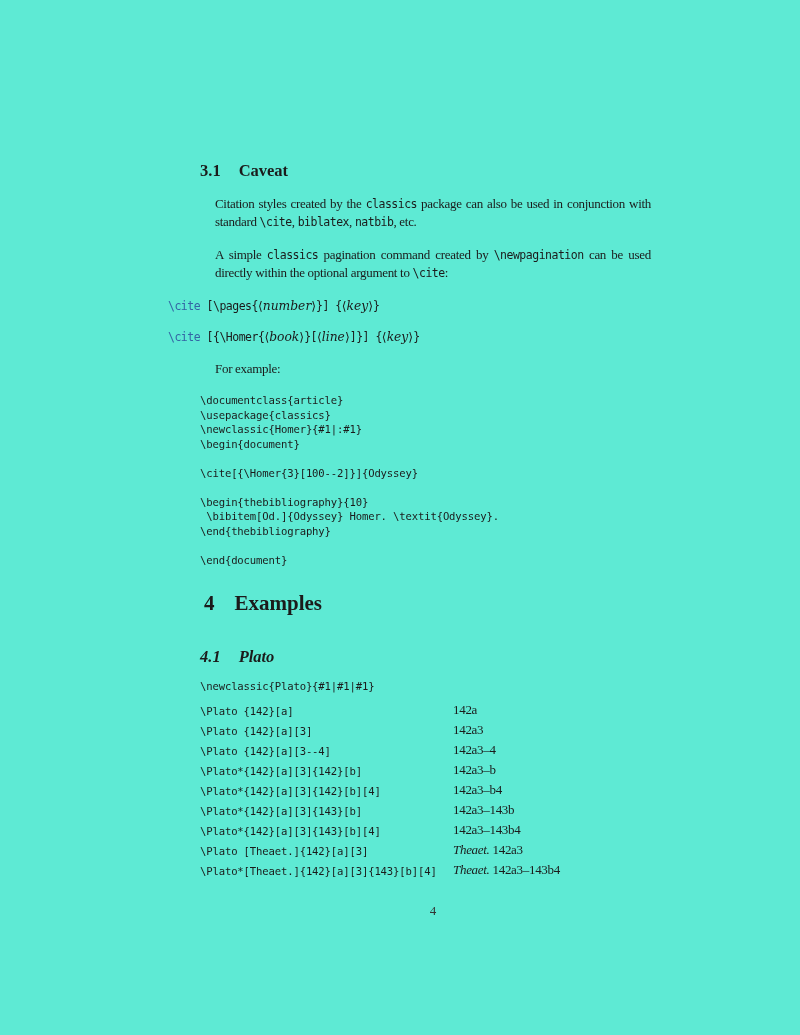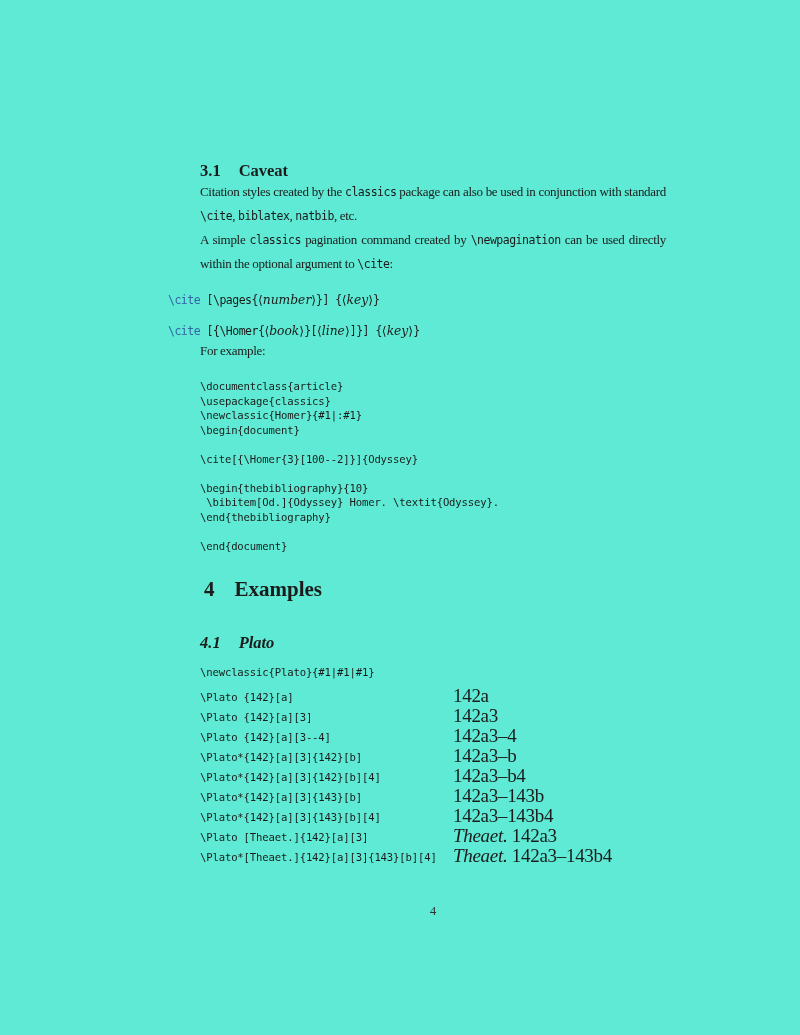--- a/index.html
+++ b/index.html
@@ -12,21 +12,21 @@
     overflow:hidden;
   }
   .content{position:absolute;left:200px;top:162px;width:466px;}
 
   .h-sub{font-family:"Liberation Serif",serif;font-weight:700;font-size:16.5px;line-height:18px;margin:0;}
   .h-sub .title{margin-left:18px;}
   .h-sec{font-family:"Liberation Serif",serif;font-weight:700;font-size:21px;line-height:23px;margin:24px 0 0 4px;}
   .h-sec .title{margin-left:20px;}
   .h-plato{margin-top:33px;font-style:italic;}
 
-  p.body{font-size:13px;line-height:24px;letter-spacing:-0.3px;text-align:justify;margin:0;}
+  p.body{font-size:13px;line-height:17px;letter-spacing:-0.3px;text-align:justify;margin:15px;}
   .p1{margin-top:13px;}
   .p2{margin-top:6px;}
   .p3{margin-top:15px;}
   .pfe{margin-top:16px;text-align:left;}
 
   .seg-c,.seg-k{font-family:"DejaVu Sans Mono",monospace;font-size:11.5px;letter-spacing:-0.5px;}
   .seg-k{color:#3465a4;}
   .seg-a{font-family:"DejaVu Serif",serif;font-style:italic;font-size:12.3px;letter-spacing:0;}
   .seg-g{font-family:"DejaVu Serif",serif;font-size:12.3px;letter-spacing:0;}
   .seg-i{font-style:italic;}
@@ -42,21 +42,21 @@
   }
   .mono-line{
     font-family:"DejaVu Sans Mono",monospace;
     font-size:10.6px;letter-spacing:-0.15px;
     margin-top:13px;line-height:14px;white-space:pre;
   }
 
   .extable{margin-top:7px;}
   .exrow{position:relative;height:20px;line-height:20px;white-space:pre;}
   .exrow .code{font-family:"DejaVu Sans Mono",monospace;font-size:10.6px;letter-spacing:-0.15px;}
-  .exrow .result{position:absolute;left:253px;top:0;font-size:19px;letter-spacing:-0.3px;}
+  .exrow .result{position:absolute;left:253px;top:0;font-size:13px;letter-spacing:-0.3px;}
 
   .pagenum{
     position:absolute;left:200px;top:903px;width:466px;
     text-align:center;font-size:13px;color:#333;
   }
 </style>
 </head>
 <body>
 
 <div class="page">

